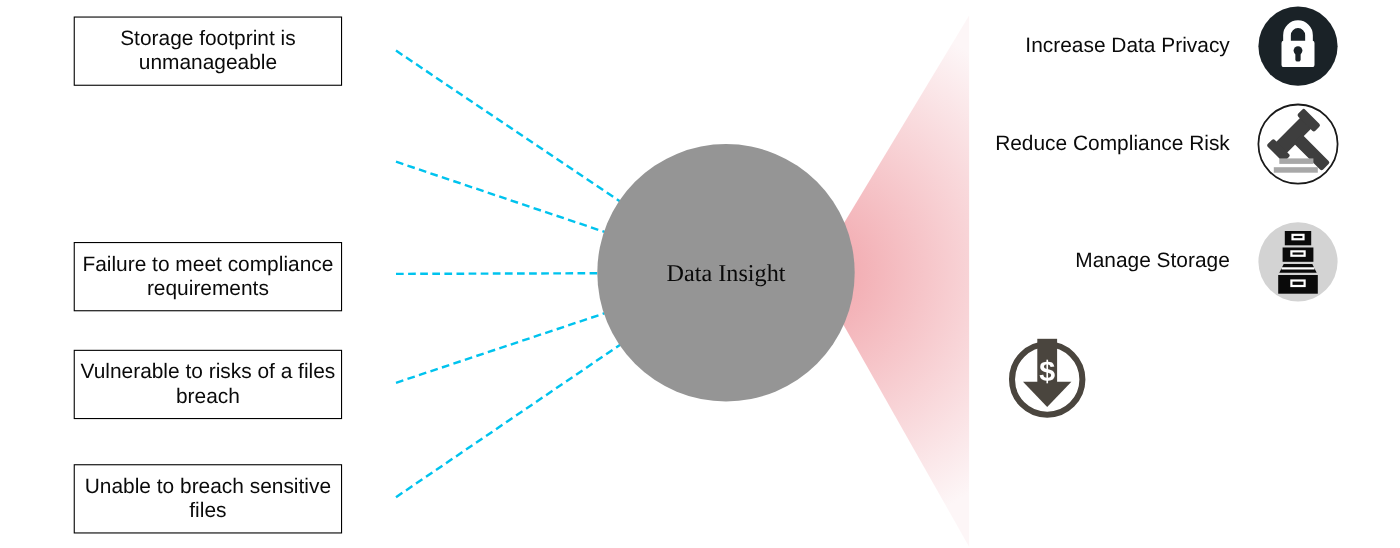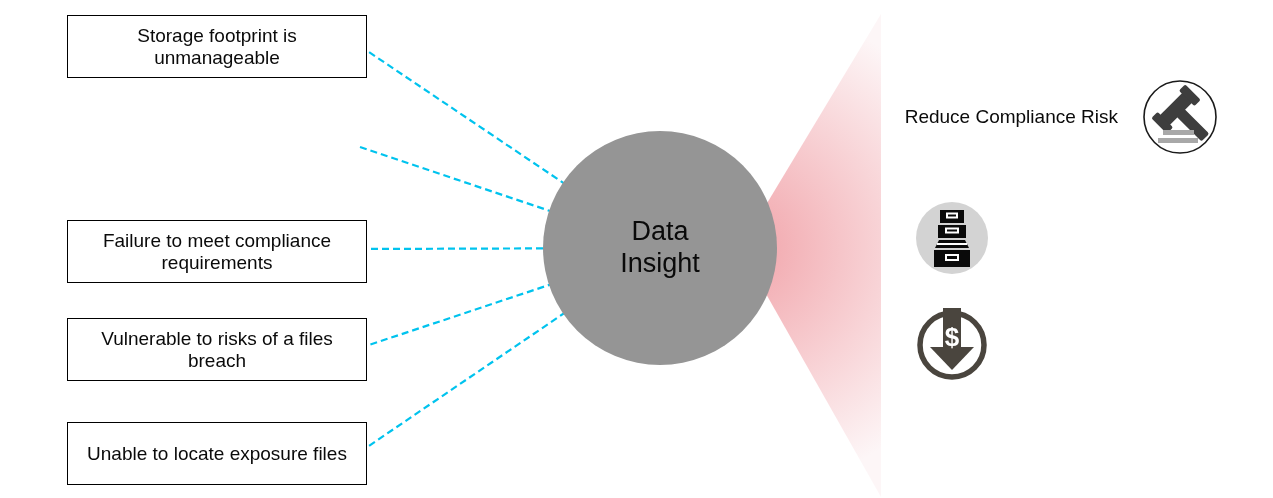--- a/index.html
+++ b/index.html
@@ -2,32 +2,32 @@
 <html style="--connector: #00C3EE; --hub-fill: #959595; --box-border: #000000; --funnel-inner: #F1A3A9; --funnel-outer: #FDF6F7; --icon-lock-bg: #1A2227; --icon-gavel: #3E3E3E; --icon-gavel-base: #A8A8A8; --icon-storage-bg: #D3D3D3; --icon-storage-fg: #0A0A0A; --icon-cost: #4A453E; --icon-location-bg: #000000;"><head>
 <meta charset="utf-8">
 <style>
   html,body{margin:0;padding:0;background:#ffffff;}
   .stage{
     position:relative;width:1273px;height:498px;background:#fff;overflow:hidden;
     font-family:"Liberation Sans", sans-serif;color:#0a0a0a;
   }
   .wires{position:absolute;left:0;top:0;z-index:1;}
   .problem-box{
-    position:absolute;left:67px;width:300px;height:63px;z-index:2;
+    position:absolute;left:67px;width:244px;height:63px;z-index:2;
     border:1.5px solid var(--box-border,#000);background:#fff;
     display:flex;align-items:center;justify-content:center;text-align:center;
     font-size:19px;line-height:1.15;box-sizing:border-box;
   }
   .problem-box span{display:block;max-width:280px;}
   .hub{
     position:absolute;left:543px;top:131px;width:234px;height:234px;z-index:3;
     border-radius:50%;background:var(--hub-fill,#959595);
     display:flex;align-items:center;justify-content:center;text-align:center;
   }
-  .hub-label{font-size:27px;line-height:1.18;max-width:132px;}
+  .hub-label{font-size:22px;line-height:1.18;max-width:132px;font-family:Liberation Serif, serif;}
   .outcome-row{
     position:absolute;left:890px;width:330px;height:80px;z-index:2;
     display:flex;align-items:center;
   }
   .outcome-label{
     width:228px;text-align:right;font-size:19px;line-height:1.2;
   }
   .outcome-icon{width:76px;height:76px;margin-left:24px;flex:0 0 auto;}
 </style>
 </head>
@@ -55,44 +55,55 @@
   <div class="problem-box" style="top:15px">
     <span>Storage footprint is unmanageable</span>
   </div>
   <div class="problem-box" style="top:220px">
     <span>Failure to meet compliance requirements</span>
   </div>
   <div class="problem-box" style="top:318px">
     <span>Vulnerable to risks of a files breach</span>
   </div>
   <div class="problem-box" style="top:422px">
-    <span>Unable to locate exposure files</span>
+    <span>Unable to breach sensitive files</span>
   </div>
 
   <div class="hub">
     <div class="hub-label">Data Insight</div>
   </div>
 
+  <div class="outcome-row" style="top:2px">
+    <div class="outcome-label">Increase Data Privacy</div>
+    <svg class="outcome-icon" viewBox="0 0 76 76">
+      <circle cx="38" cy="38" r="36" style="fill:var(--icon-lock-bg,#1A2227)"></circle>
+      <path d="M28 36 v-8 a10 10 0 0 1 20 0 v8" fill="none" stroke="#ffffff" stroke-width="7"></path>
+      <rect x="23" y="33" width="30" height="24" rx="2" fill="#ffffff"></rect>
+      <circle cx="38" cy="42" r="4" style="fill:var(--icon-lock-bg,#1A2227)"></circle>
+      <rect x="35.6" y="43" width="4.8" height="9" rx="2" style="fill:var(--icon-lock-bg,#1A2227)"></rect>
+    </svg>
+  </div>
 
-  <div class="outcome-row" style="top:77px">
+  <div class="outcome-row" style="top:91px">
     <div class="outcome-label">Reduce Compliance Risk</div>
     <svg class="outcome-icon" viewBox="0 0 76 76">
       <circle cx="38" cy="38" r="36" fill="#ffffff" stroke="#1a1a1a" stroke-width="1.6"></circle>
       <g style="fill:var(--icon-gavel,#3E3E3E)" transform="rotate(45 34 30)">
         <rect x="27" y="10" width="14" height="40"></rect>
         <rect x="23" y="6" width="22" height="9" rx="2"></rect>
         <rect x="23" y="45" width="22" height="9" rx="2"></rect>
         <rect x="39" y="24" width="36" height="11" rx="2"></rect>
       </g>
       <rect x="21" y="51" width="31" height="5" style="fill:var(--icon-gavel-base,#A8A8A8)"></rect>
       <rect x="16" y="59" width="40" height="5" style="fill:var(--icon-gavel-base,#A8A8A8)"></rect>
     </svg>
   </div>
 
   <div class="outcome-row" style="top:198px">
+    <div class="outcome-label">Manage Storage</div>
     <svg class="outcome-icon" viewBox="0 0 76 76">
       <circle cx="38" cy="38" r="36" style="fill:var(--icon-storage-bg,#D3D3D3)"></circle>
       <g style="fill:var(--icon-storage-fg,#0A0A0A)">
         <rect x="26" y="10" width="24" height="13"></rect>
         <rect x="24" y="25" width="28" height="13"></rect>
         <polygon points="25,40 51,40 55,48 21,48"></polygon>
         <rect x="20" y="50" width="36" height="17"></rect>
       </g>
       <g fill="none" stroke="#ffffff" stroke-width="2">
         <rect x="33" y="13.5" width="10" height="4"></rect>

